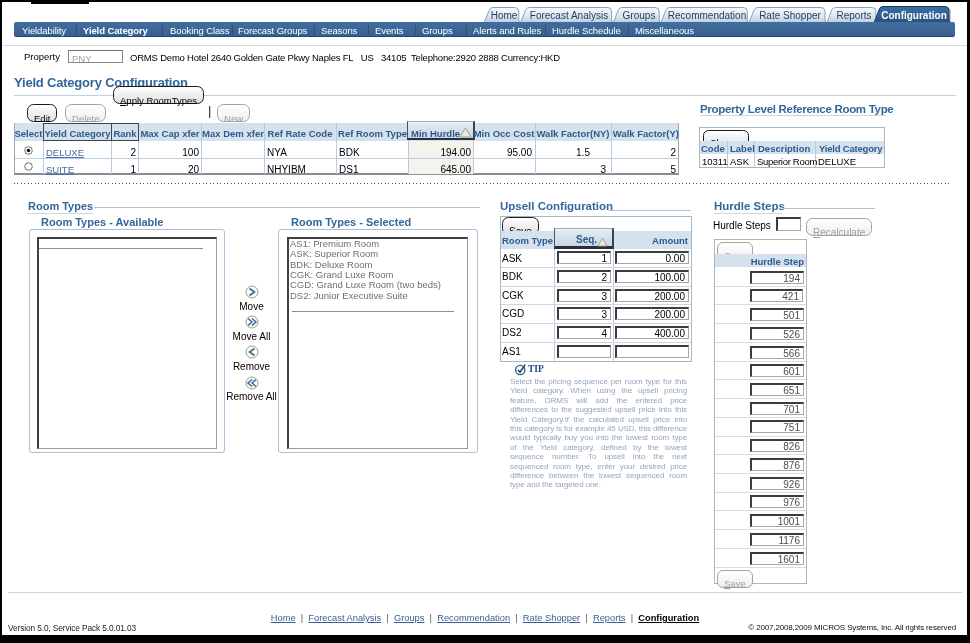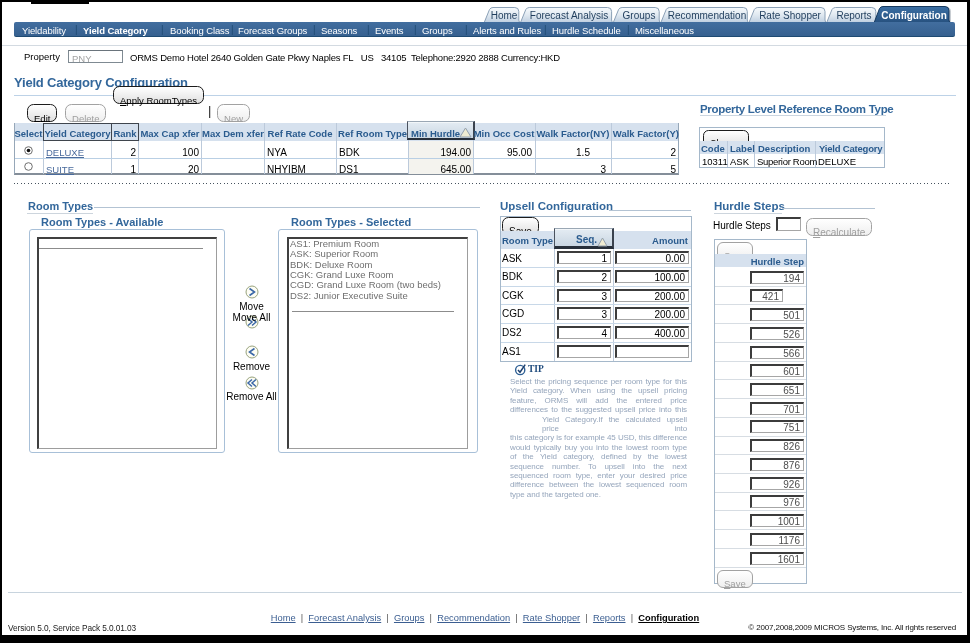--- a/index.html
+++ b/index.html
@@ -198,21 +198,21 @@
 
 <svg class="a" style="left:245px;top:285px;" width="14" height="14">
       <circle cx="7" cy="7" r="6" fill="#fdfdf4" stroke="#99a37e"></circle>
       <path d="M4.5 3.5 L9.5 7 L4.5 10.5" fill="none" stroke="#3c68a8" stroke-width="1.6"></path>
     </svg>
 <div class="t" style="left:221px;width:61px;top:301px;text-align:center;">Move</div>
 <svg class="a" style="left:245px;top:315px;" width="14" height="14">
       <circle cx="7" cy="7" r="6" fill="#fdfdf4" stroke="#99a37e"></circle>
       <path d="M3 3.5 L7 7 L3 10.5 M7 3.5 L11 7 L7 10.5" fill="none" stroke="#3c68a8" stroke-width="1.5"></path>
     </svg>
-<div class="t" style="left:221px;width:61px;top:312px;text-align:center;">Move All</div>
+<div class="t" style="left:221px;width:61px;top:331px;text-align:center;">Move All</div>
 <svg class="a" style="left:245px;top:345px;" width="14" height="14">
       <circle cx="7" cy="7" r="6" fill="#fdfdf4" stroke="#99a37e"></circle>
       <path d="M9.5 3.5 L4.5 7 L9.5 10.5" fill="none" stroke="#3c68a8" stroke-width="1.6"></path>
     </svg>
 <div class="t" style="left:221px;width:61px;top:361px;text-align:center;">Remove</div>
 <svg class="a" style="left:245px;top:376px;" width="14" height="14">
       <circle cx="7" cy="7" r="6" fill="#fdfdf4" stroke="#99a37e"></circle>
       <path d="M11 3.5 L7 7 L11 10.5 M7 3.5 L3 7 L7 10.5" fill="none" stroke="#3c68a8" stroke-width="1.5"></path>
     </svg>
 <div class="t" style="left:221px;width:61px;top:391px;text-align:center;">Remove All</div>
@@ -280,21 +280,21 @@
 <svg class="a" style="left:514px;top:362px;" width="14" height="14">
       <circle cx="6.2" cy="8" r="4.6" fill="none" stroke="#2d5f94" stroke-width="1.4"></circle>
       <path d="M4 8 L6 10.2 L11.2 2.6" fill="none" stroke="#1c3f6e" stroke-width="1.5"></path>
     </svg>
 <div class="a" style="left:528px;top:364px;font-weight:bold;font-size:9.5px;font-family:'Liberation Serif',serif;color:#1e4a7c;">TIP</div>
 <div class="a" id="tiptext" style="left:510px;top:377px;width:177px;font-size:8px;letter-spacing:-0.1px;line-height:9.4px;color:#96a6bc;">
 <div style="text-align:justify;text-align-last:justify;">Select the pricing sequence per room type for this</div>
 <div style="text-align:justify;text-align-last:justify;">Yield category. When using the upsell pricing</div>
 <div style="text-align:justify;text-align-last:justify;">feature, ORMS will add the entered price</div>
 <div style="text-align:justify;text-align-last:justify;">differences to the suggested upsell price into this</div>
-<div style="text-align:justify;text-align-last:justify;margin-left:32px;">Yield Category.If the calculated upsell price into</div>
+<div style="text-align:justify;text-align-last:justify;">Yield Category.If the calculated upsell price into</div>
 <div style="text-align:justify;text-align-last:justify;">this category is for example 45 USD, this difference</div>
 <div style="text-align:justify;text-align-last:justify;">would typically buy you into the lowest room type</div>
 <div style="text-align:justify;text-align-last:justify;">of the Yield category, defined by the lowest</div>
 <div style="text-align:justify;text-align-last:justify;">sequence number. To upsell into the next</div>
 <div style="text-align:justify;text-align-last:justify;">sequenced room type, enter your desired price</div>
 <div style="text-align:justify;text-align-last:justify;">difference between the lowest sequenced room</div>
 <div>type and the targeted one.</div>
 </div>
 </div>
 
@@ -306,21 +306,21 @@
 <div class="inp" style="left:776px;top:217px;width:25px;height:14px;"></div>
 <div class="btn dis" style="left:806px;top:218px;height:13px;font-size:10px;line-height:11px;"><u class="k">R</u>ecalculate</div>
 <div class="a" style="left:714px;top:239px;width:93px;height:345px;border:1px solid #a5b8ca;"></div>
 <div class="btn dis" style="left:717px;top:242px;height:12px;font-size:9.5px;line-height:10px;border-radius:6px;"><u class="k">S</u>ave</div>
 <div class="a" style="left:715px;top:254px;width:91px;height:13px;background:#d6e1ee;"></div>
 <div class="th" style="left:715px;width:89px;top:256px;font-size:9.5px;text-align:right;">Hurdle Step</div>
 <div class="inp" style="left:750px;top:271px;width:54px;height:13px;">
       <span style="color:#4d4d4d;">194</span>
     </div>
 <div class="a" style="left:715px;top:286px;width:91px;height:1px;background:#d7dde3;"></div>
-<div class="inp" style="left:750px;top:289px;width:33px;height:13px;text-decoration:underline;">
+<div class="inp" style="left:750px;top:289px;width:53px;height:13px;text-decoration:underline;">
       <span style="color:#4d4d4d;">421</span>
     </div>
 <div class="a" style="left:715px;top:304px;width:91px;height:1px;background:#d7dde3;"></div>
 <div class="inp" style="left:750px;top:308px;width:54px;height:13px;">
       <span style="color:#4d4d4d;">501</span>
     </div>
 <div class="a" style="left:715px;top:323px;width:91px;height:1px;background:#d7dde3;"></div>
 <div class="inp" style="left:750px;top:327px;width:54px;height:13px;">
       <span style="color:#4d4d4d;">526</span>
     </div>

